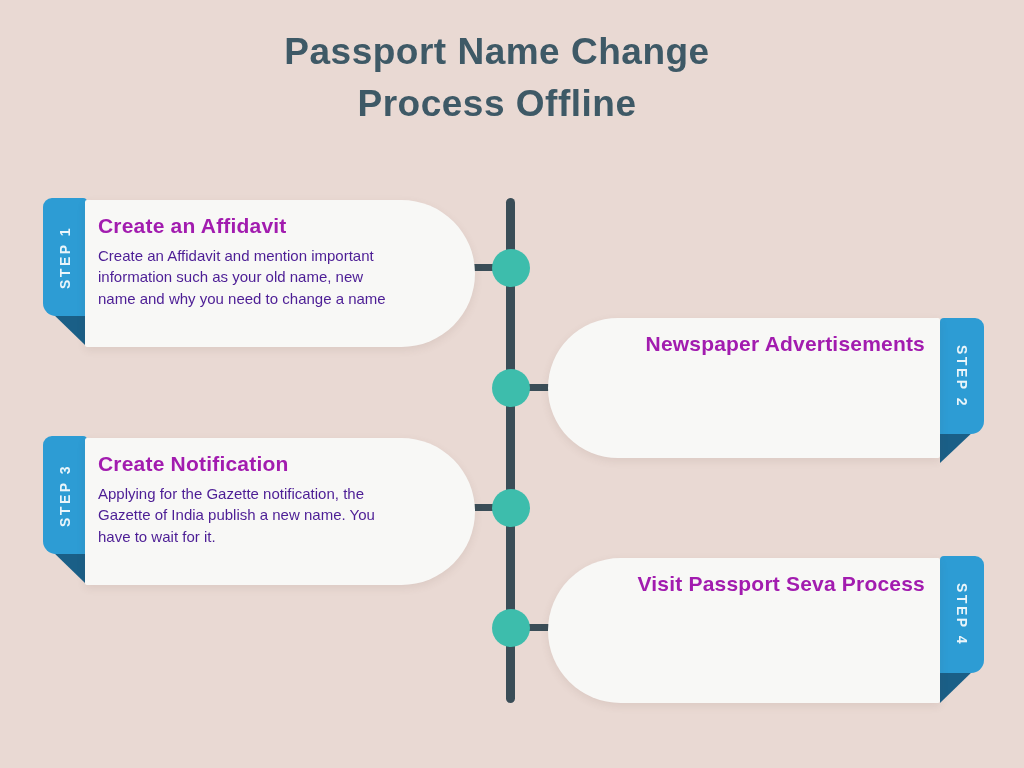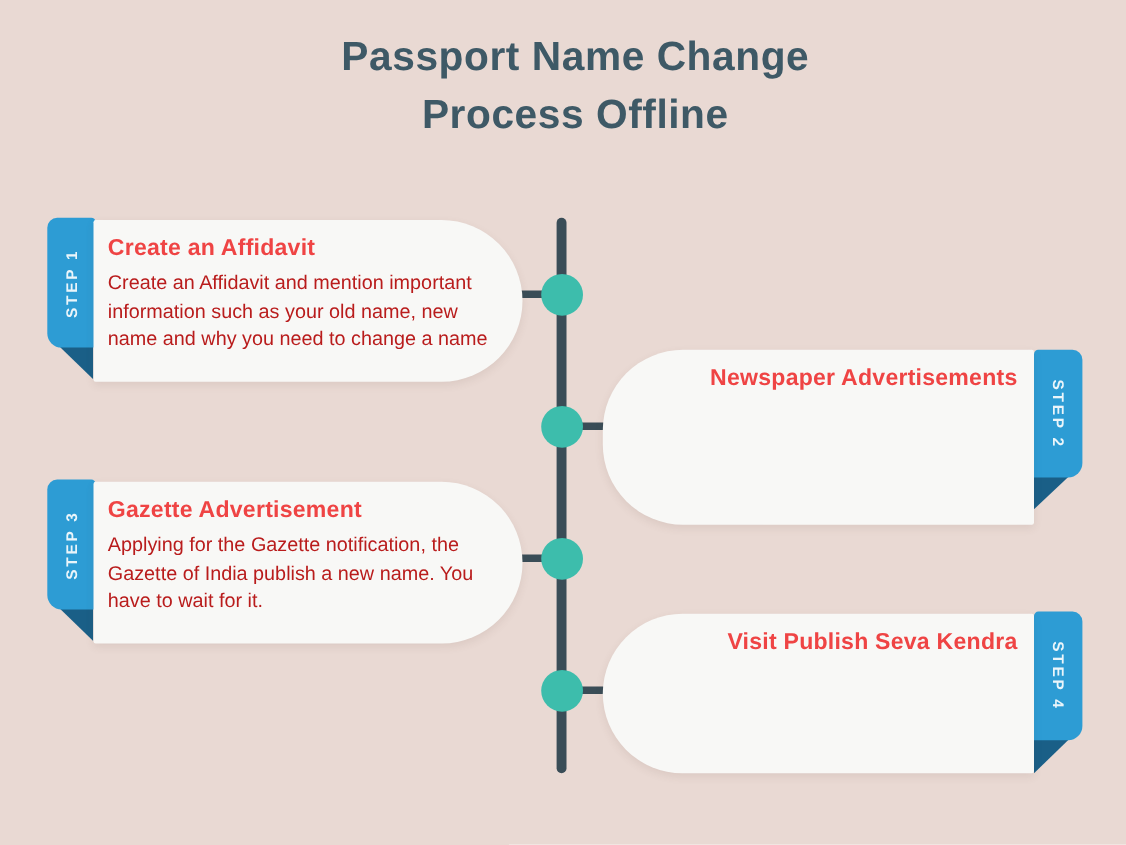--- a/index.html
+++ b/index.html
@@ -5,21 +5,21 @@
   html,body { margin:0; padding:0; }
   .stage {
     position:relative; width:1024px; height:768px;
     background:#e9d9d3; overflow:hidden;
     font-family:"Liberation Sans", sans-serif;
   }
   .title {
     position:absolute; top:26px; left:0; width:994px;
     margin:0; text-align:center;
     font-size:37px; font-weight:bold; letter-spacing:0.5px;
-    color:#3e5966; line-height:1.4; white-space:pre-line;padding-left:26px;
+    color:#3e5966; line-height:1.4; white-space:pre-line;
   }
   
   .timeline {
     position:absolute; left:506px; top:198px; width:9px; height:505px;
     background:#3a4d57; border-radius:5px; z-index:0;
   }
   .connector {
     position:absolute; height:7px; background:#3a4d57; border-radius:3px; z-index:1;
   }
   .connector.c1 { left:450px; top:264px; width:62px; }
@@ -33,33 +33,33 @@
   .node.n1 { top:249px; } .node.n2 { top:369px; }
   .node.n3 { top:489px; } .node.n4 { top:609px; }
   
   .card {
     position:absolute; background:#f8f8f6; z-index:3;
     box-shadow:0 3px 8px rgba(95,70,60,0.10);
   }
   .card.left  { border-radius:2px 74px 74px 2px; }
   .card.right { border-radius:73px 2px 2px 73px; }
   .card.p1 { left:85px;  top:200px; width:390px; height:147px; }
-  .card.p2 { left:548px; top:318px; width:392px; height:159px; }
+  .card.p2 { left:548px; top:318px; width:392px; height:140px; }
   .card.p3 { left:85px;  top:438px; width:390px; height:147px; }
   .card.p4 { left:548px; top:558px; width:392px; height:145px; }
   .card .content { position:absolute; top:14px; }
   .card.left  .content { left:13px;  width:348px; text-align:left; }
   .card.right .content { right:15px; width:366px; text-align:right; }
   .card h2 {
     margin:0 0 7px 0; font-size:21px; font-weight:bold;
-    color:#ef4444; letter-spacing:0.2px;
+    color:#a21caf; letter-spacing:0.2px;
   }
   .card p {
-    margin:0; font-size:18px; line-height:1.42;
-    color:#b91c1c; white-space:pre-line;
+    margin:0; font-size:15px; line-height:1.42;
+    color:#4c1d95; white-space:pre-line;
   }
   
   .tab {
     position:absolute; width:44px; background:#2d9cd4; z-index:3;
     display:flex; align-items:center; justify-content:center;
   }
   .tab.left  { border-radius:9px 4px 0 13px; }
   .tab.right { border-radius:4px 9px 13px 0; }
   .tab.t1 { left:43px;  top:198px; height:118px; }
   .tab.t2 { left:940px; top:318px; height:116px; }
@@ -118,30 +118,30 @@
       <h2>Newspaper Advertisements</h2>
     </div>
   </div>
 
   <div class="fold left f3"></div>
   <div class="tab left t3">
     <span>STEP 3</span>
   </div>
   <div class="card left p3">
     <div class="content">
-      <h2>Gazette Advertisement</h2>
+      <h2>Create Notification</h2>
       <p>Applying for the Gazette notification, the
 Gazette of India publish a new name. You
 have to wait for it.</p>
     </div>
   </div>
 
   <div class="fold right f4"></div>
   <div class="tab right t4">
     <span>STEP 4</span>
   </div>
   <div class="card right p4">
     <div class="content">
-      <h2>Visit Publish Seva Kendra</h2>
+      <h2>Visit Passport Seva Process</h2>
     </div>
   </div>
 
 </div>
 
 </body></html>

